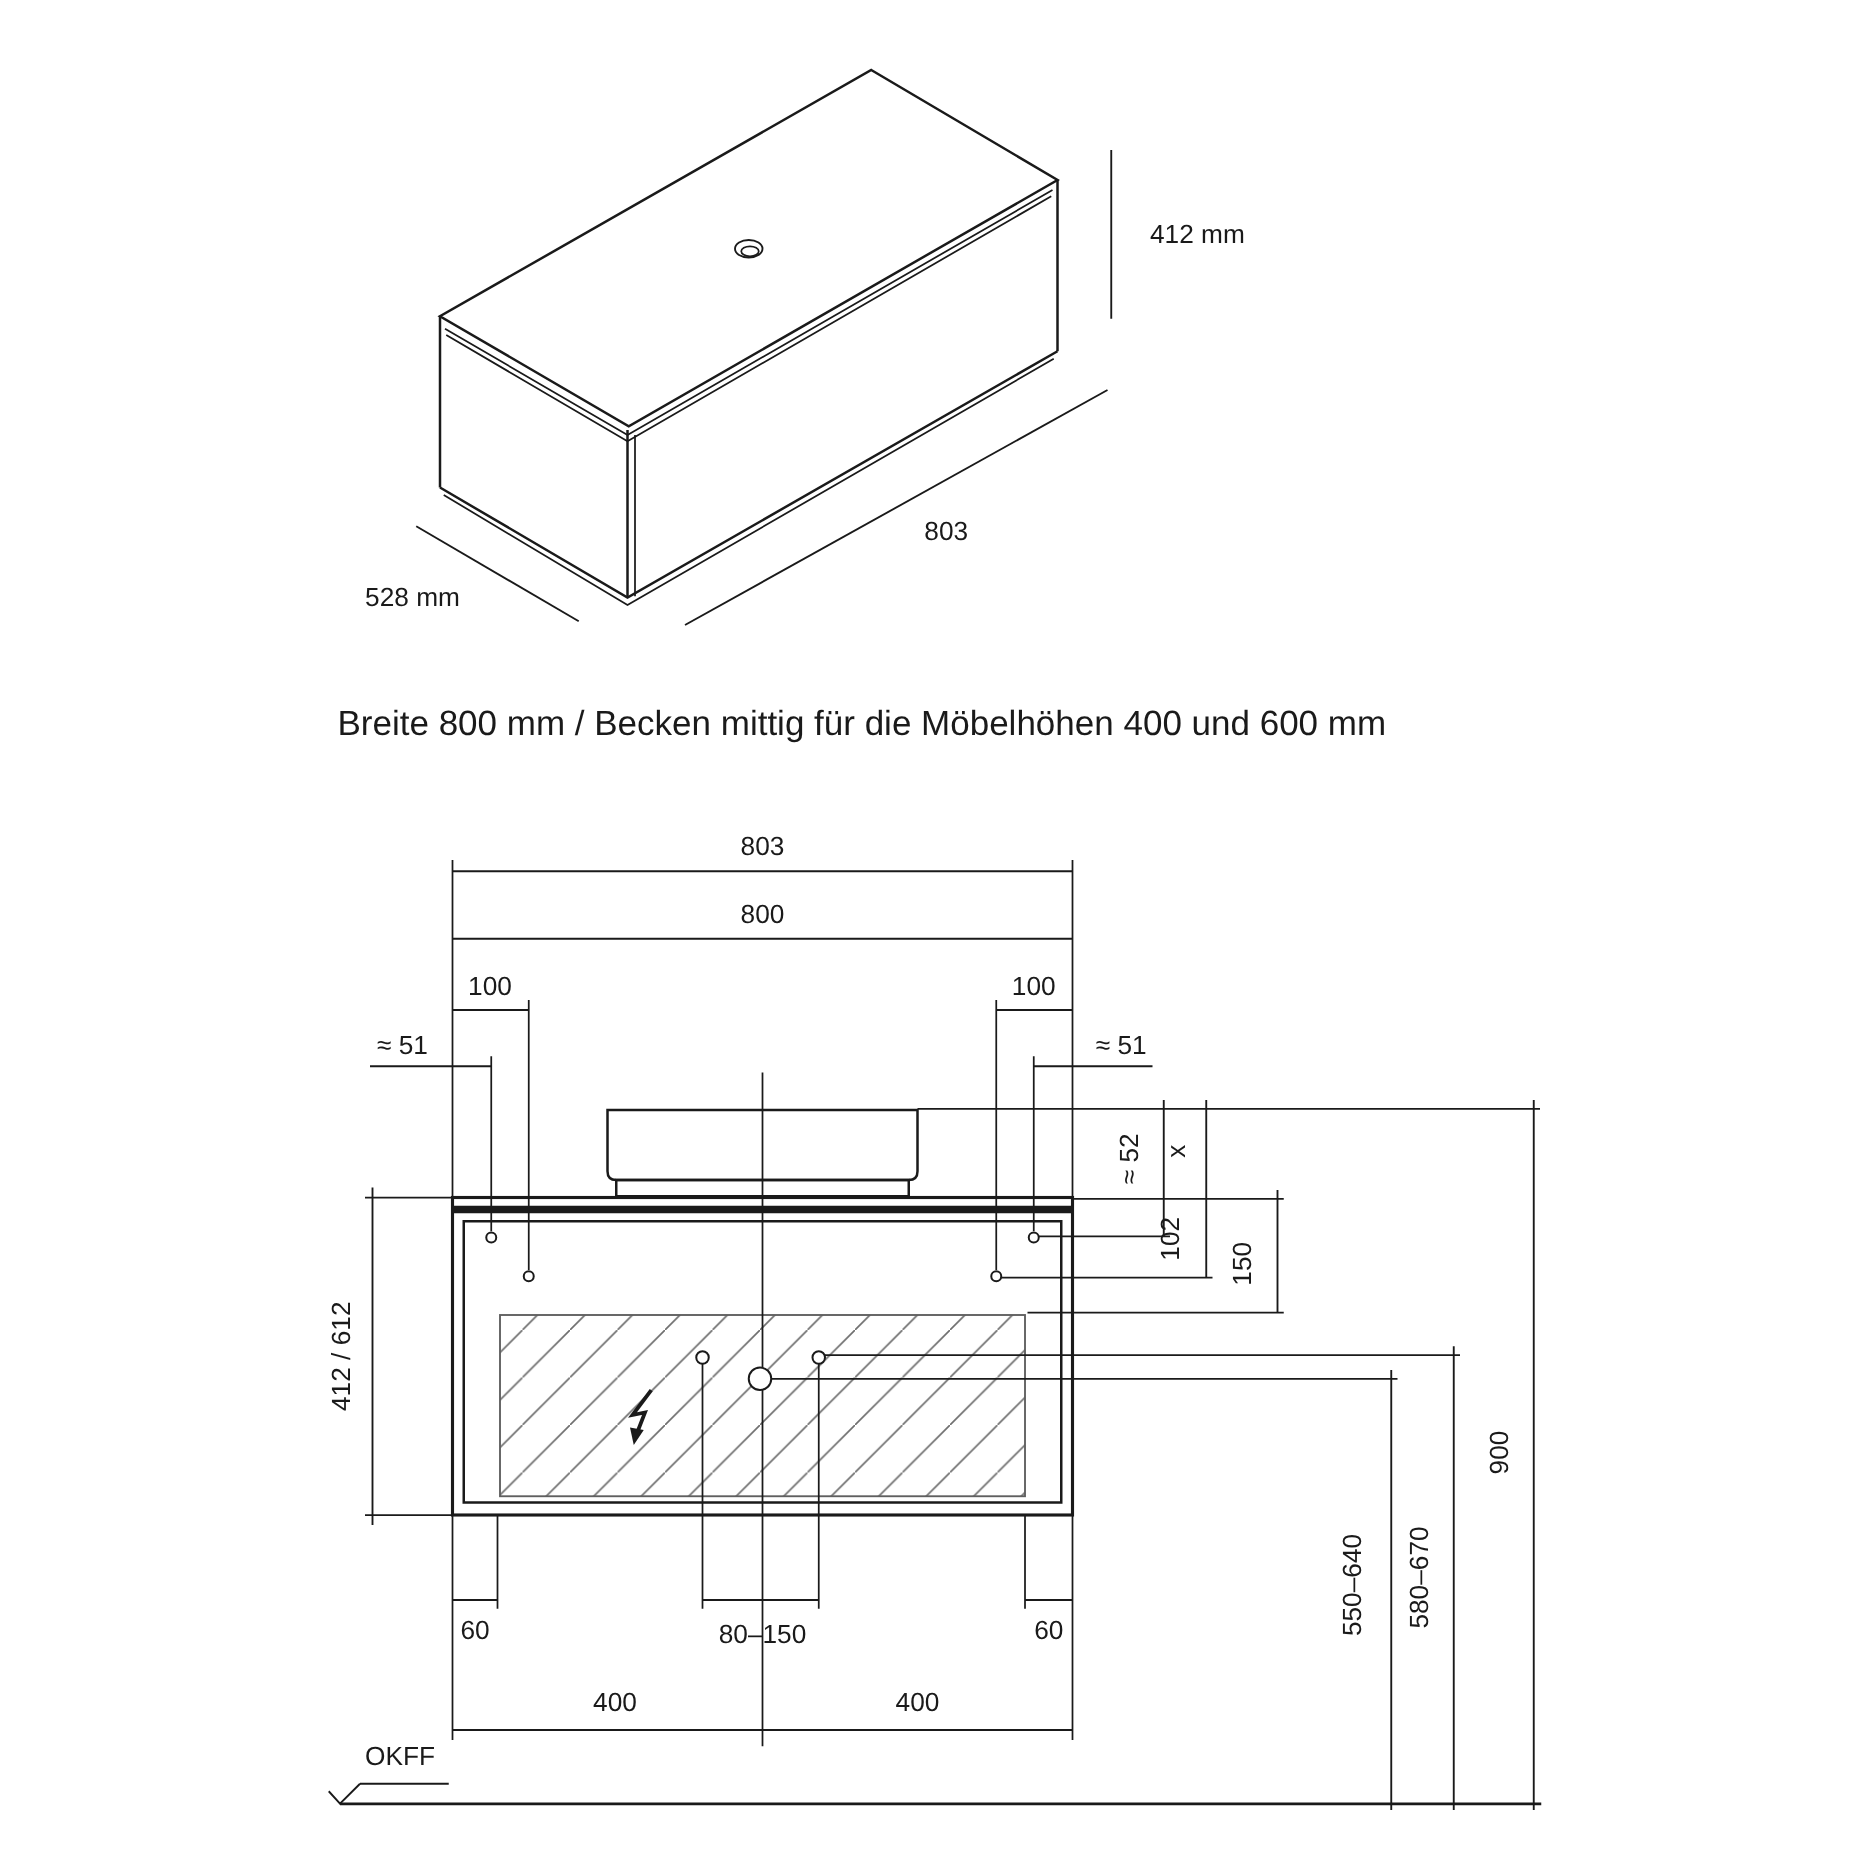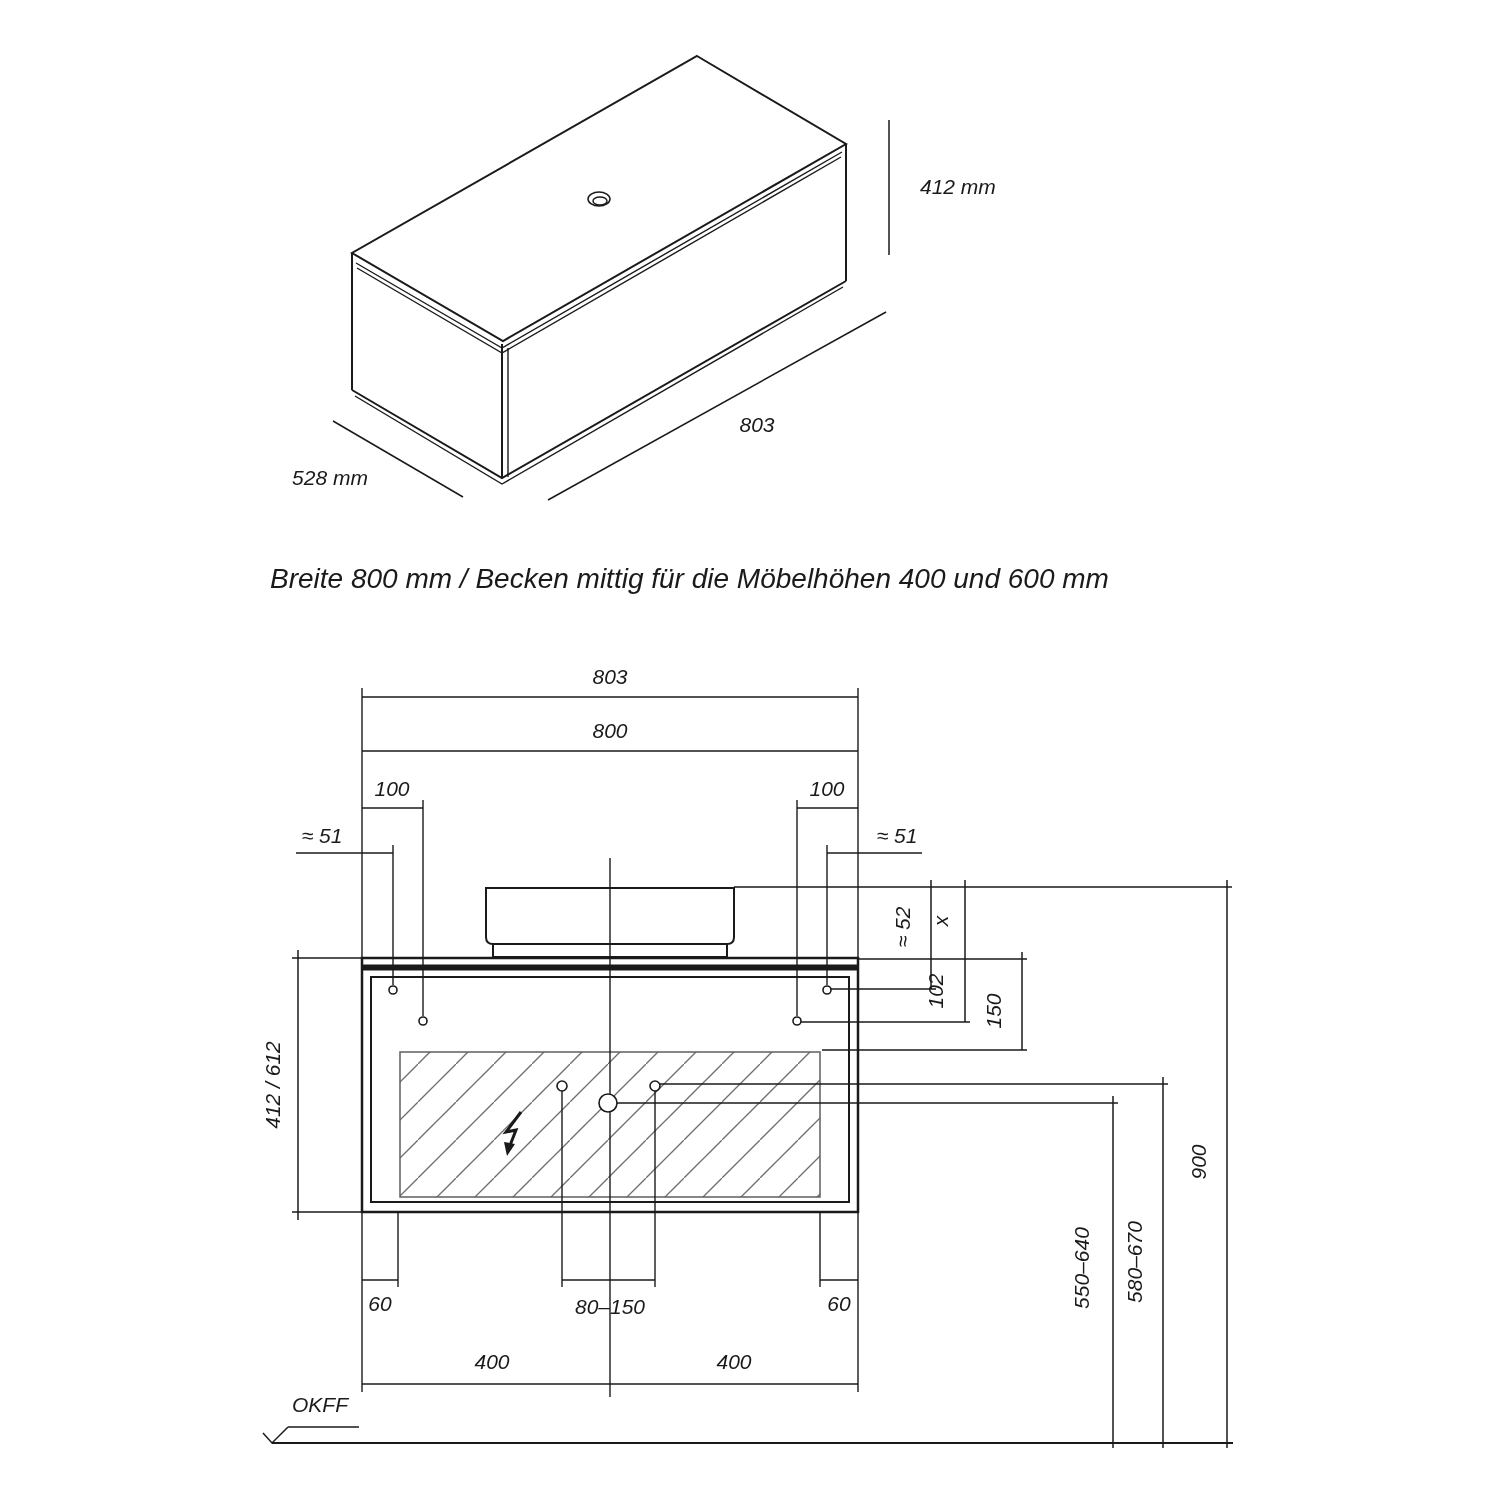--- a/index.html
+++ b/index.html
@@ -1,16 +1,16 @@
 <!DOCTYPE html>
 <html><head>
 <meta charset="utf-8">
 <style>
   html,body{margin:0;padding:0;background:#ffffff;}
-  .sheet{width:1500px;height:1500px;background:#fff;position:relative;font-style:italic;}
+  .sheet{width:1500px;height:1500px;background:#fff;position:relative;}
   svg{display:block;}
   text{font-family:"Liberation Sans", sans-serif;fill:#1a1a1a;}
   .dim{font-size:21px;}
   .note{font-size:28px;}
   .ln{stroke:#1a1a1a;stroke-width:1.5;fill:none;}
   .thin{stroke:#1a1a1a;stroke-width:1.4;fill:none;}
   .edge{stroke:#1a1a1a;stroke-width:2;fill:none;}
   .heavy{stroke:#1a1a1a;stroke-width:2.5;fill:none;}
   .band{stroke:#1a1a1a;stroke-width:6;fill:none;}
   .circ{stroke:#1a1a1a;stroke-width:1.6;fill:#fff;}

